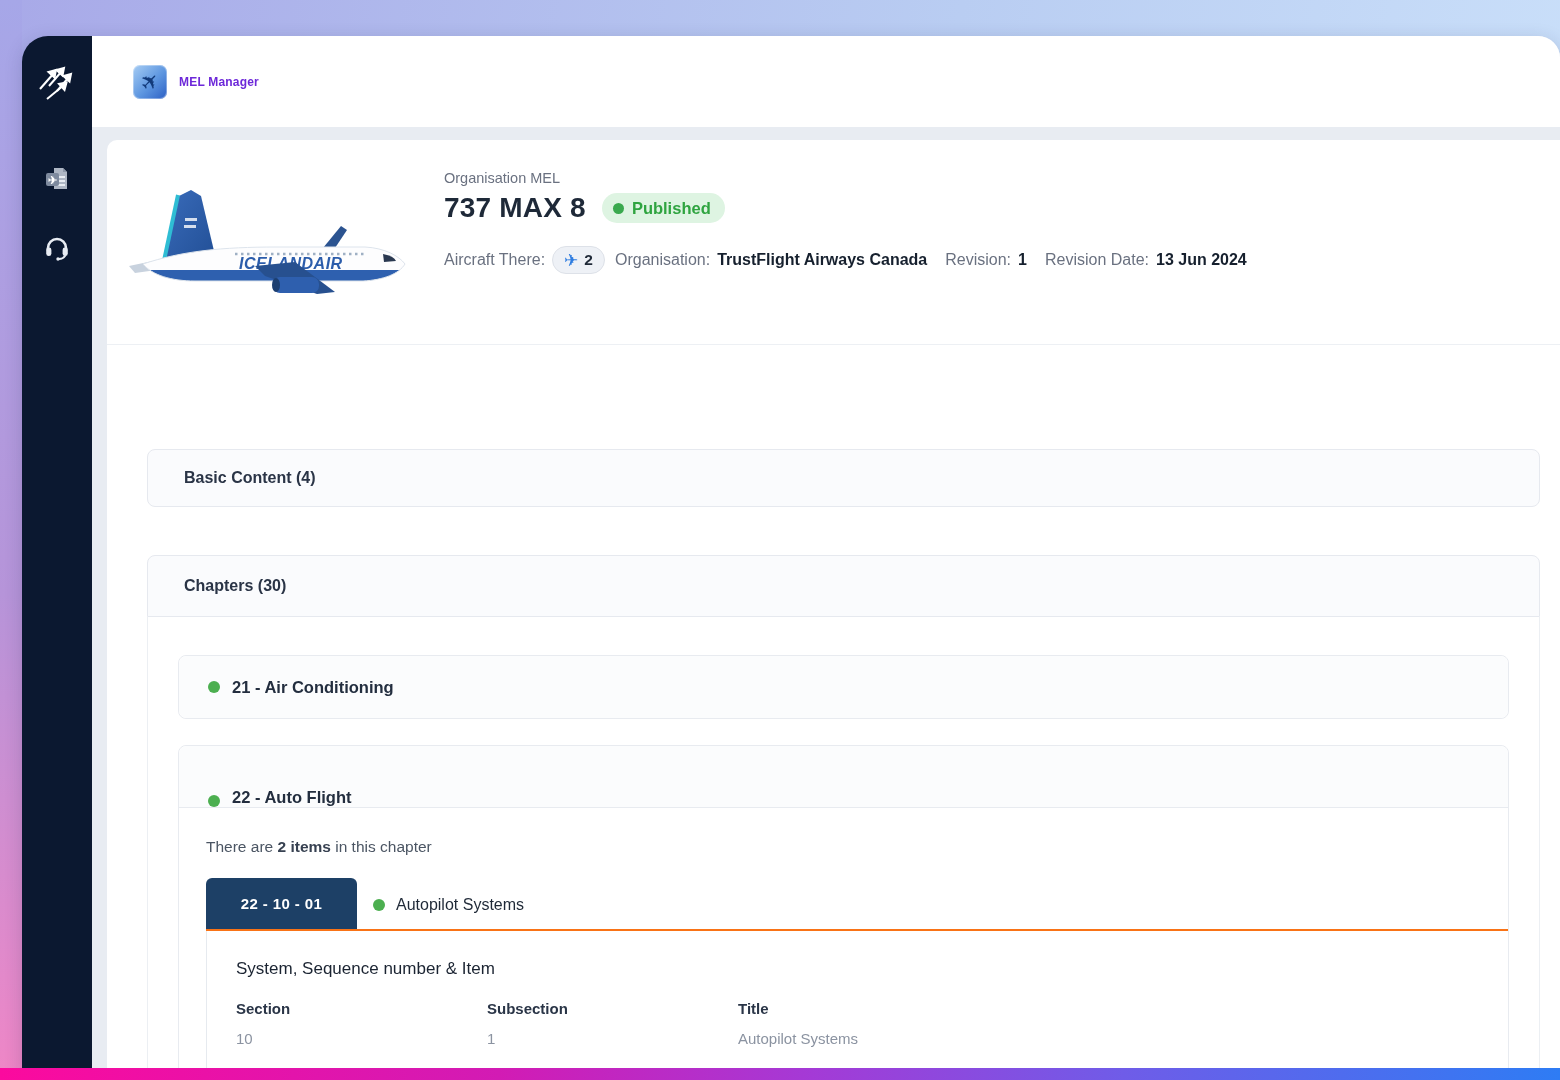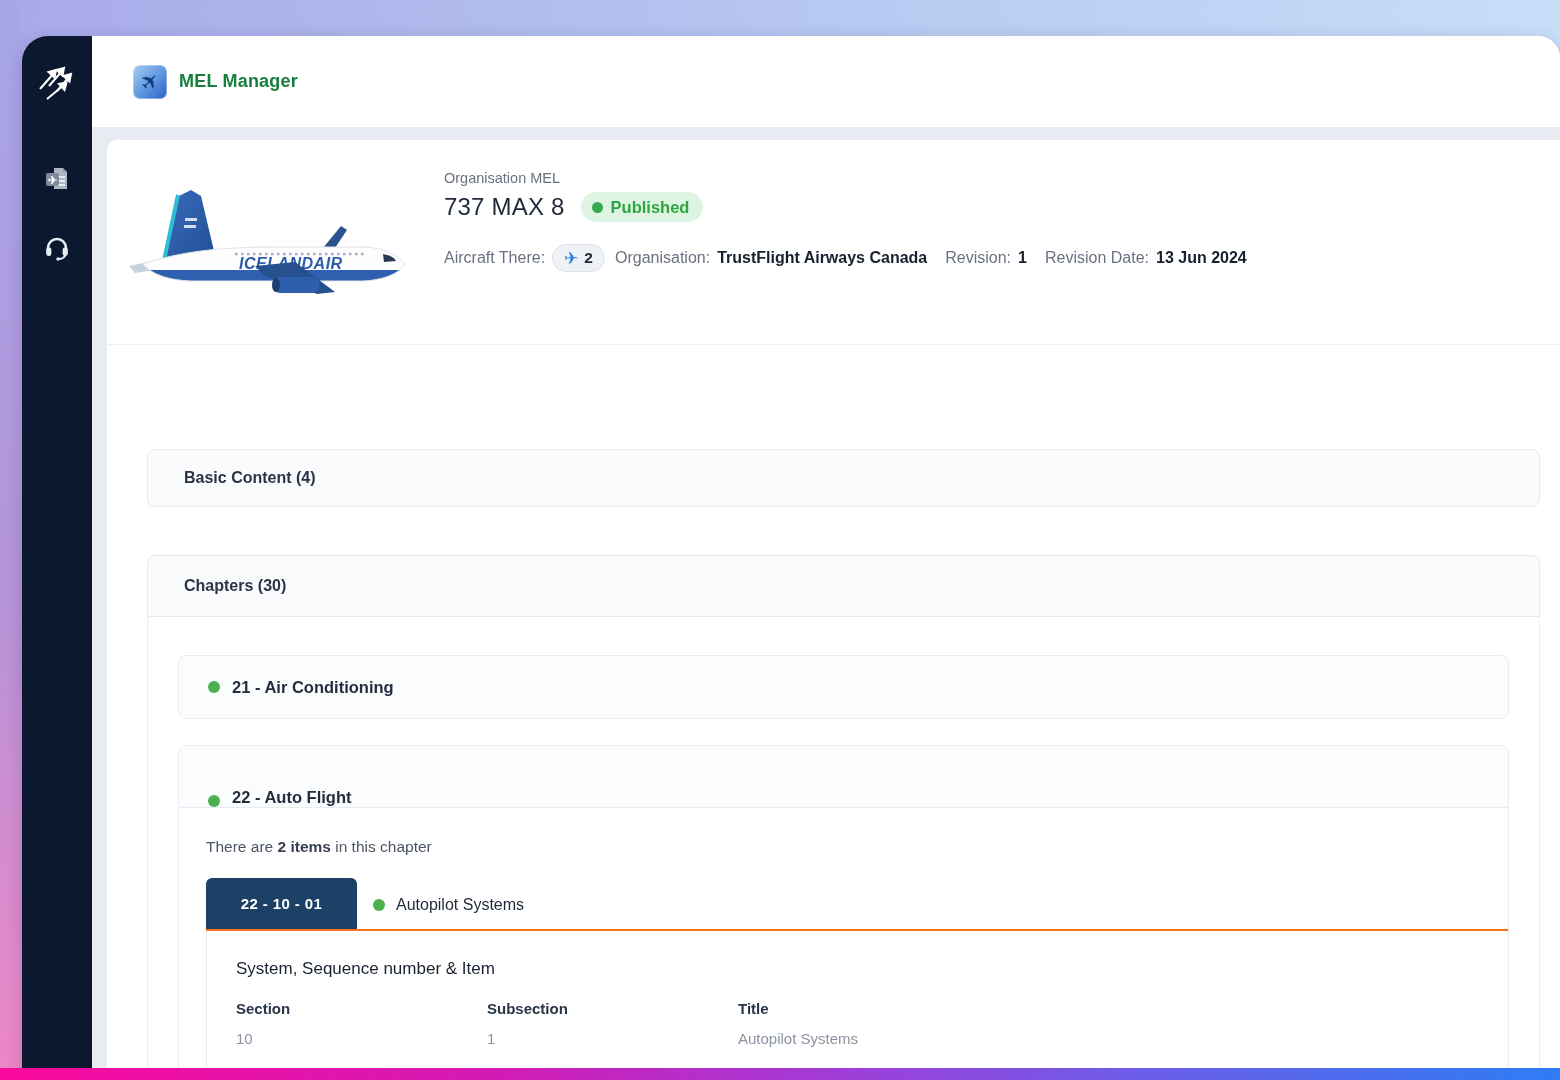--- a/index.html
+++ b/index.html
@@ -24,32 +24,32 @@
   .side-logo { width:46px; height:46px; display:flex; align-items:center; justify-content:center; margin-bottom:52px; cursor:pointer; }
   .side-btn  { width:46px; height:46px; display:flex; align-items:center; justify-content:center; margin-bottom:22px; cursor:pointer; border-radius:8px; }
 
   
   .main { flex:1; display:flex; flex-direction:column; background:#e8ecf2; min-width:0; }
   .header { height:91px; background:#ffffff; display:flex; align-items:center; padding-left:41px; gap:12px; flex:0 0 91px; }
   .app-icon { width:34px; height:34px; border-radius:7px;
               background:linear-gradient(135deg,#a7cdf4 0%,#5d96e0 55%,#2c5fc4 100%);
               display:flex; align-items:center; justify-content:center; box-shadow:inset 0 0 0 1px rgba(255,255,255,.35); }
   .app-icon span { color:#123a7a; font-size:22px; transform:rotate(-45deg); line-height:1; }
-  .app-title { font-size:18px; font-weight:700; color:#15803d; letter-spacing:.2px; }
+  .app-title { font-size:12px; font-weight:700; color:#6d28d9; letter-spacing:.2px; }
 
   .content { flex:1; margin-left:15px; margin-top:13px; background:#ffffff;
              border-top-left-radius:10px; position:relative; overflow:hidden; }
 
   
   .hero { height:205px; border-bottom:1px solid #edf0f4; position:relative; }
   .plane-wrap { position:absolute; left:20px; top:40px; width:295px; height:120px; }
   .hero-info { position:absolute; left:337px; top:30px; display:flex; flex-direction:column; }
   .hero-label { font-size:14.5px; color:#6a7180; }
   .hero-title-row { display:flex; align-items:center; gap:16px; margin-top:6px; }
-  .hero-title { font-size:24px; font-weight:400; color:#1e2938; letter-spacing:.2px; }
+  .hero-title { font-size:28px; font-weight:700; color:#1e2938; letter-spacing:.2px; }
   .status-badge { display:inline-flex; align-items:center; gap:8px; background:#def4e2;
                   border-radius:15px; height:30px; padding:0 14px 0 11px;
                   color:#2fa440; font-weight:600; font-size:16.5px; }
   .status-dot { width:11px; height:11px; border-radius:50%; background:#3aa94e; }
 
   .hero-meta { display:flex; align-items:center; margin-top:22px; font-size:16px; color:#6a7180; }
   .hero-meta .lbl { margin-right:7px; }
   .hero-meta .val { color:#16202e; font-weight:700; }
   .hero-meta .gap { width:18px; }
   .type-pill { display:inline-flex; align-items:center; gap:6px; height:28px; padding:0 11px;

